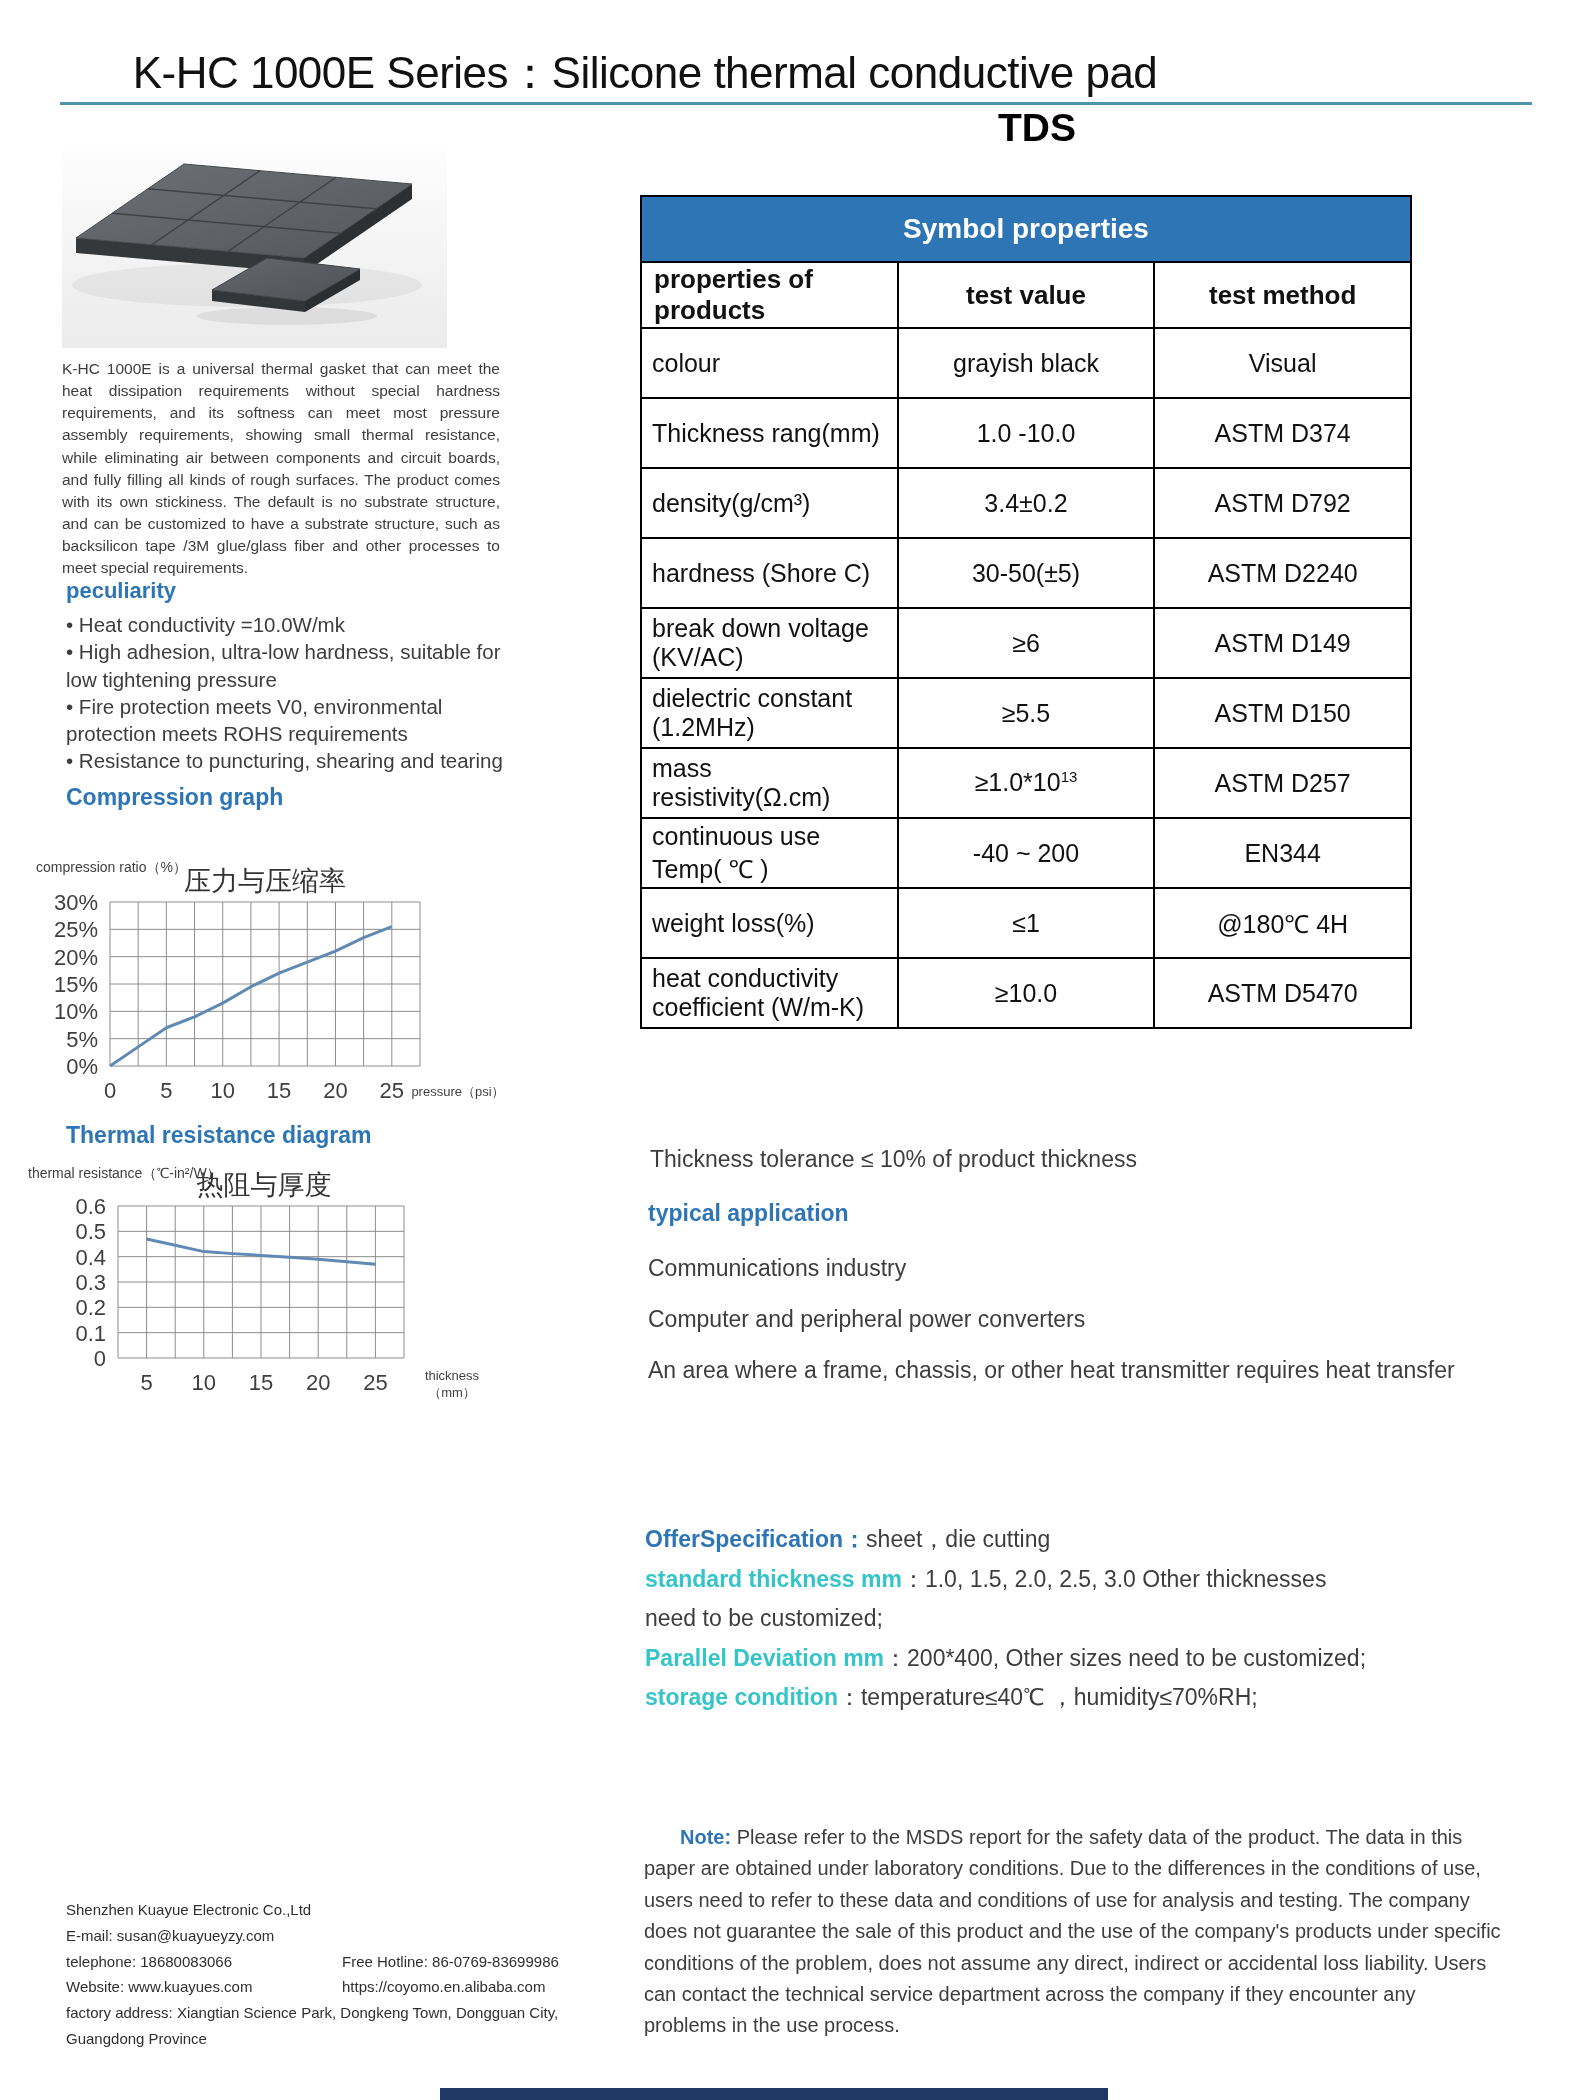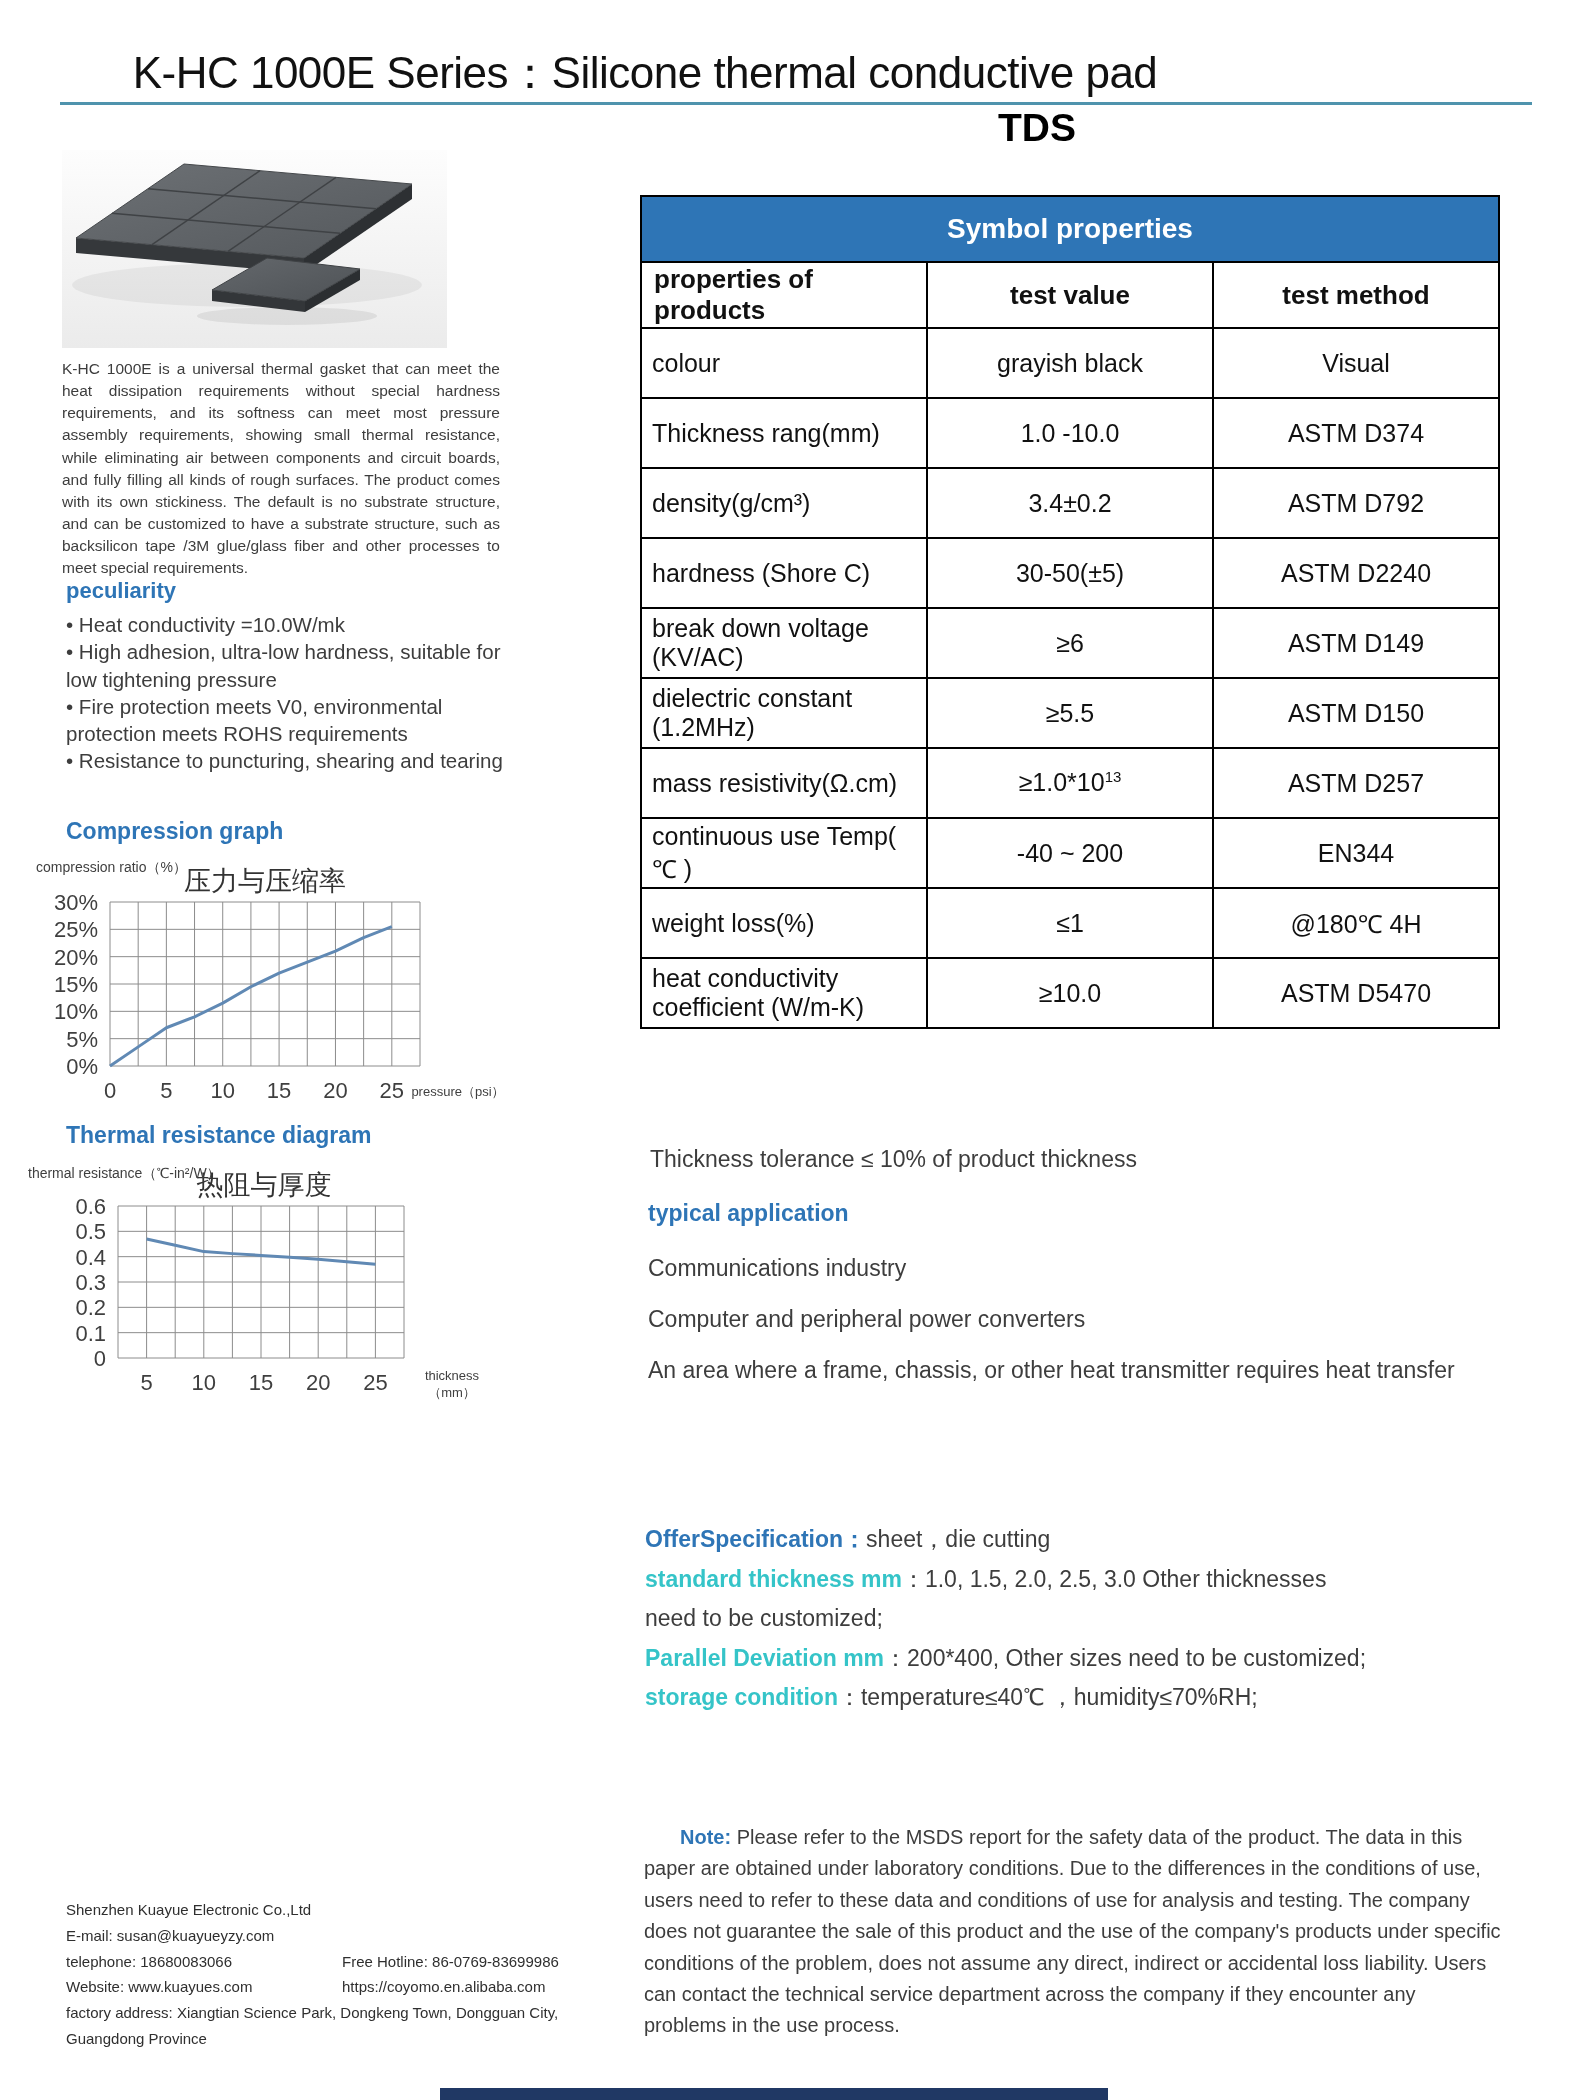--- a/index.html
+++ b/index.html
@@ -12,31 +12,31 @@
   .title-rule{position:absolute;left:60px;top:102px;width:1472px;height:3px;
               background:var(--underline);}
   .tds{position:absolute;left:998px;top:106px;font-size:39px;font-weight:bold;color:#000;}
   .photo{position:absolute;left:62px;top:150px;width:385px;height:198px;}
   .desc{position:absolute;left:62px;top:358px;width:438px;margin:0;
         font-size:15.5px;line-height:1.43;color:#3d3d3d;text-align:justify;}
   .sec-heading{position:absolute;font-weight:bold;color:var(--accent-blue);}
   .pec-h{left:66px;top:578px;font-size:22px;}
   .bullets{position:absolute;left:66px;top:611px;width:437px;
            font-size:20.5px;line-height:1.33;color:#3d3d3d;}
-  .comp-h{left:66px;top:818px;font-size:23px;}
+  .comp-h{left:66px;top:784px;font-size:23px;}
   .therm-h{left:66px;top:1122px;font-size:23px;}
   .chart{position:absolute;}
   .chart1{left:30px;top:856px;}
   .chart2{left:24px;top:1162px;}
   .chart text{font-family:"Liberation Sans",sans-serif;}
   .chart .cn{font-family:"DejaVu Serif",serif;}
   .company{position:absolute;left:66px;top:1897px;font-size:15px;
            line-height:1.72;color:#2f2f2f;}
   .company .col1{display:inline-block;width:276px;}
-  .props{position:absolute;left:640px;top:195px;width:860px;border-collapse:collapse;
+  .props{position:absolute;left:640px;top:195px;width:772px;border-collapse:collapse;
          table-layout:fixed;color:#111;}
   .props th,.props td{border:2px solid #000;}
   .tbl-title{background:var(--table-header-bg);color:#fff;font-size:28px;
              height:62px;font-weight:bold;text-align:center;}
   .props thead tr.cols th{font-size:26px;height:62px;}
   th.c1{width:47%;text-align:left;padding-left:12px;margin-top:40px;}
   th.c2{width:28%;} th.c3{width:25%;}
   .props td{font-size:25px;height:66px;}
   .props td.p{text-align:left;padding-left:10px;}
   .props td.v,.props td.m{text-align:center;}

